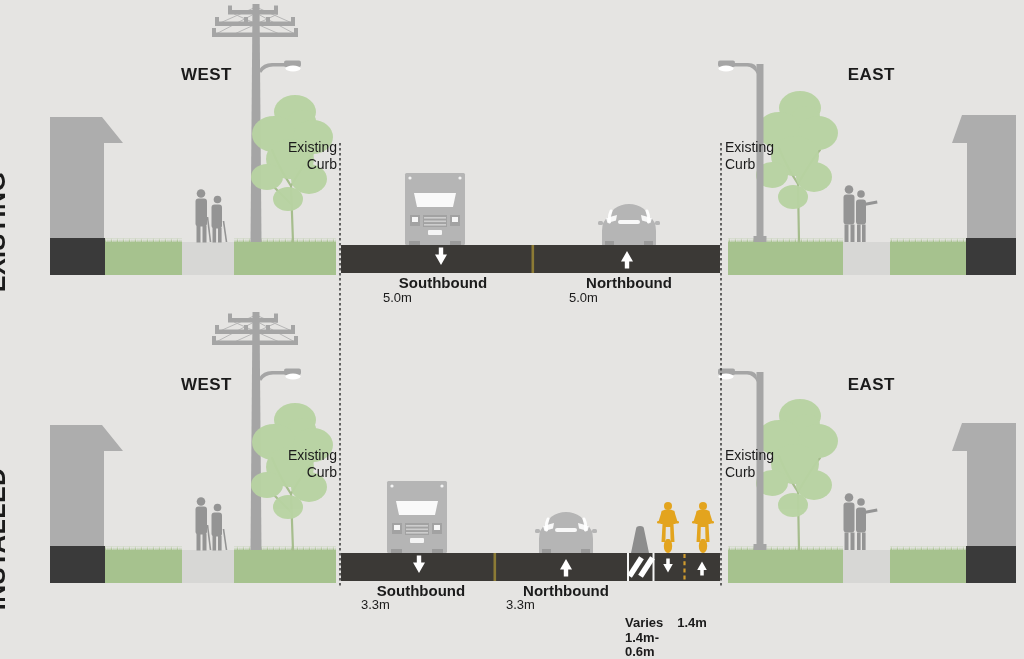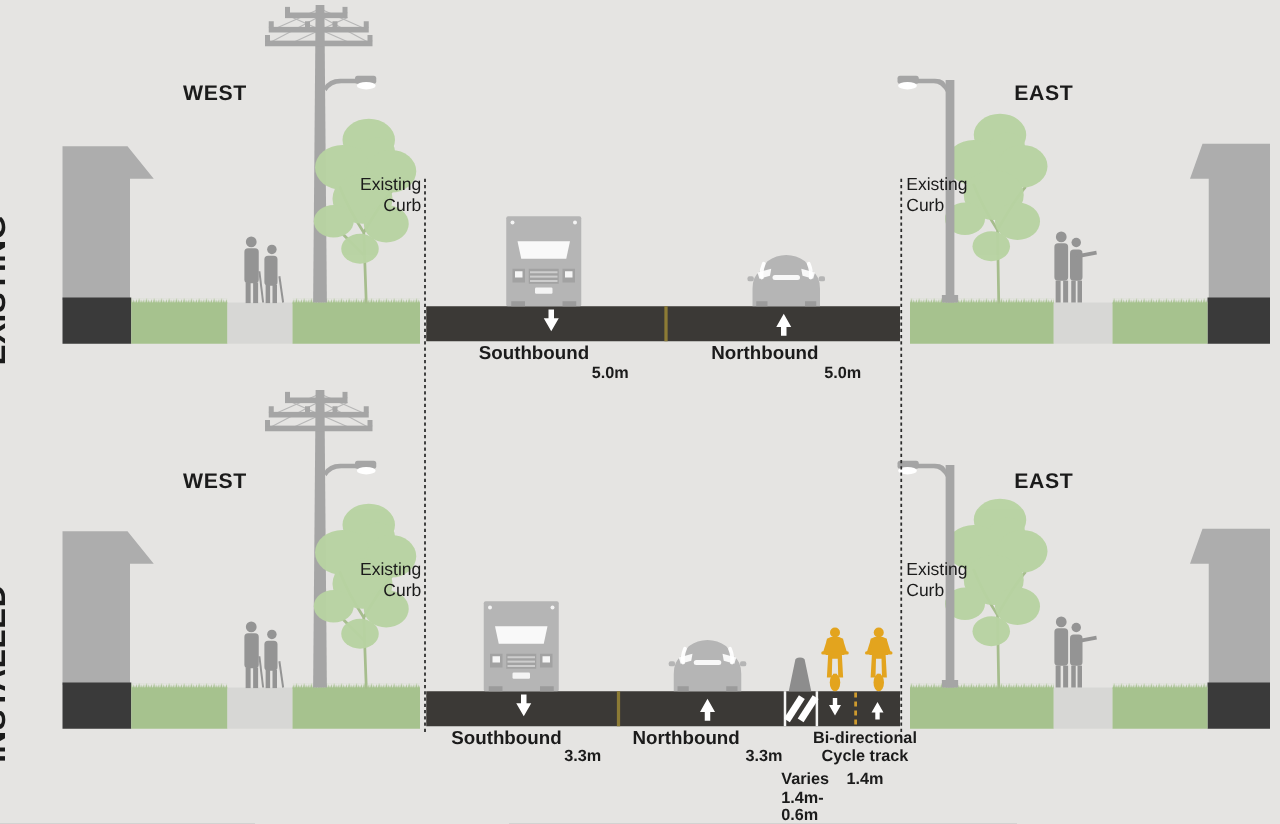--- a/index.html
+++ b/index.html
@@ -5,24 +5,24 @@
   html,body{margin:0;padding:0}
   body{background:#888;font-family:"Liberation Sans","DejaVu Sans",sans-serif}
   #canvas{position:relative;width:1024px;height:659px;overflow:hidden;background:var(--background,#e5e4e2)}
   #gfx{position:absolute;left:0;top:0}
   .t{position:absolute;color:var(--ink,#1b1b1b);line-height:1.05}
   .ctr{text-align:center}
   .rgt{text-align:right}
   .pre{white-space:pre-line}
   .side-label{font-weight:bold;font-size:25px;letter-spacing:.5px;white-space:nowrap;
     transform-origin:0 100%;transform:rotate(-90deg)}
-  .compass{font-size:17px;font-weight:bold;letter-spacing:.5px;width:120px;text-align:center}
+  .compass{font-size:17px;font-weight:bold;letter-spacing:.5px;width:120px;text-align:right}
   .curb{font-size:14px;line-height:17px;width:90px}
-  .lane-name{font-size:15px;font-weight:bold;width:120px;}
-  .lane-width{font-size:13px;font-weight:bold;width:120px;text-align:right}
+  .lane-name{font-size:15px;font-weight:bold;width:120px;text-align:center}
+  .lane-width{font-size:13px;font-weight:normal;width:120px;text-align:left}
   .small-b{font-size:13px;font-weight:bold;line-height:14.5px}
   
   .f-road{fill:var(--road,#3b3936)}
   .f-strip{fill:var(--curbstrip,#3a3a3a)}
   .f-grass{fill:var(--grass,#a6c28e)}
   .f-leaf{fill:var(--foliage,#b8d3a2)}
   .f-walk{fill:var(--sidewalk,#d7d7d5)}
   .f-bld{fill:var(--structure,#adadad)}
   .f-pole{fill:var(--pole,#a5a5a5)}
   .f-fig{fill:var(--figure,#949494)}
@@ -255,20 +255,18 @@
   <div class="t compass" style="left:112px;top:376px">WEST</div>
   <div class="t compass" style="left:775px;top:376px">EAST</div>
   <div class="t curb rgt pre" style="left:247px;top:447px">Existing
 Curb</div>
   <div class="t curb pre" style="left:725px;top:447px">Existing
 Curb</div>
   <div class="t lane-name" style="left:361px;top:583px">Southbound</div>
   <div class="t lane-width" style="left:361px;top:598px">3.3m</div>
   <div class="t lane-name" style="left:506px;top:583px">Northbound</div>
   <div class="t lane-width" style="left:506px;top:598px">3.3m</div>
-  <div class="t small-b ctr pre" style="left:626px;top:583px;width:132px">Bi-directional
-Cycle track</div>
   <div class="t small-b pre" style="left:625px;top:616px;width:60px">Varies
 1.4m-
 0.6m</div>
   <div class="t small-b ctr" style="left:662px;top:616px;width:60px">1.4m</div>
 
 </div>
 
 </body></html>

